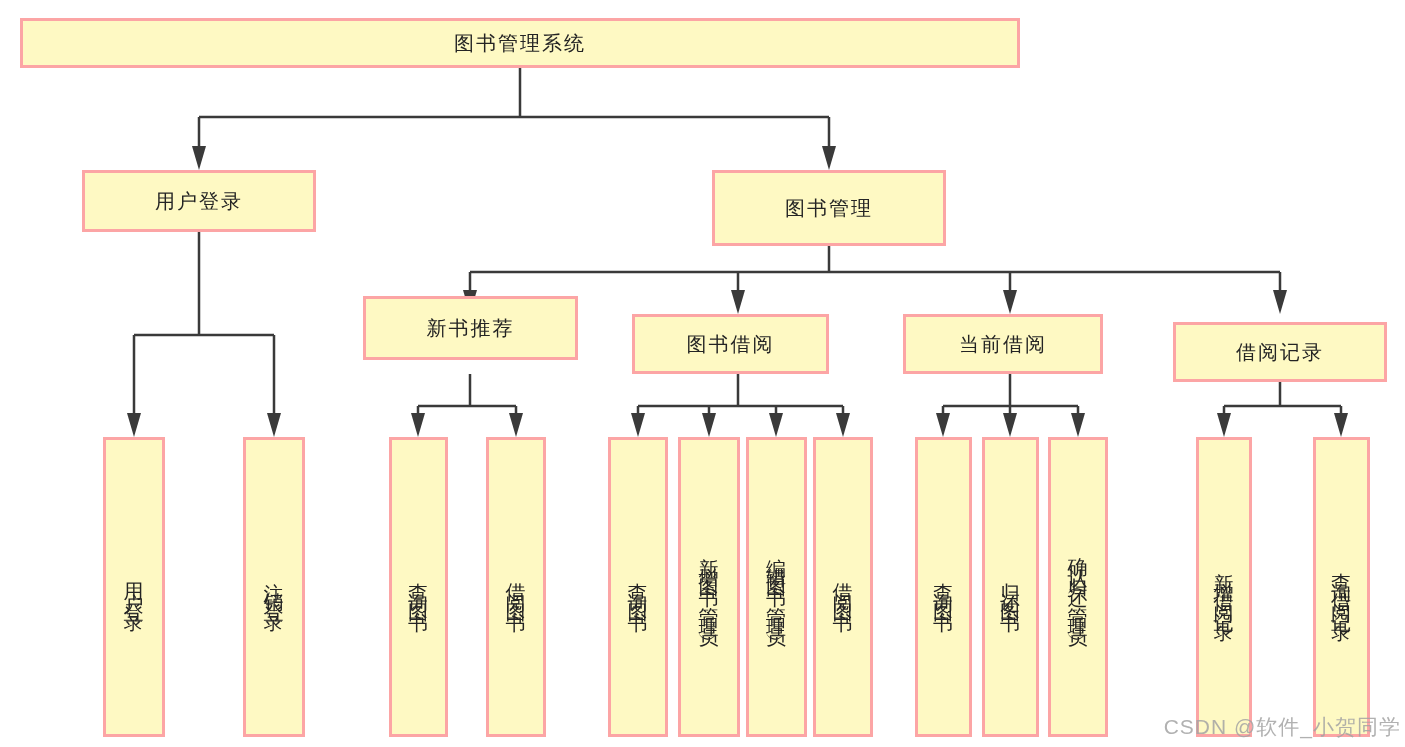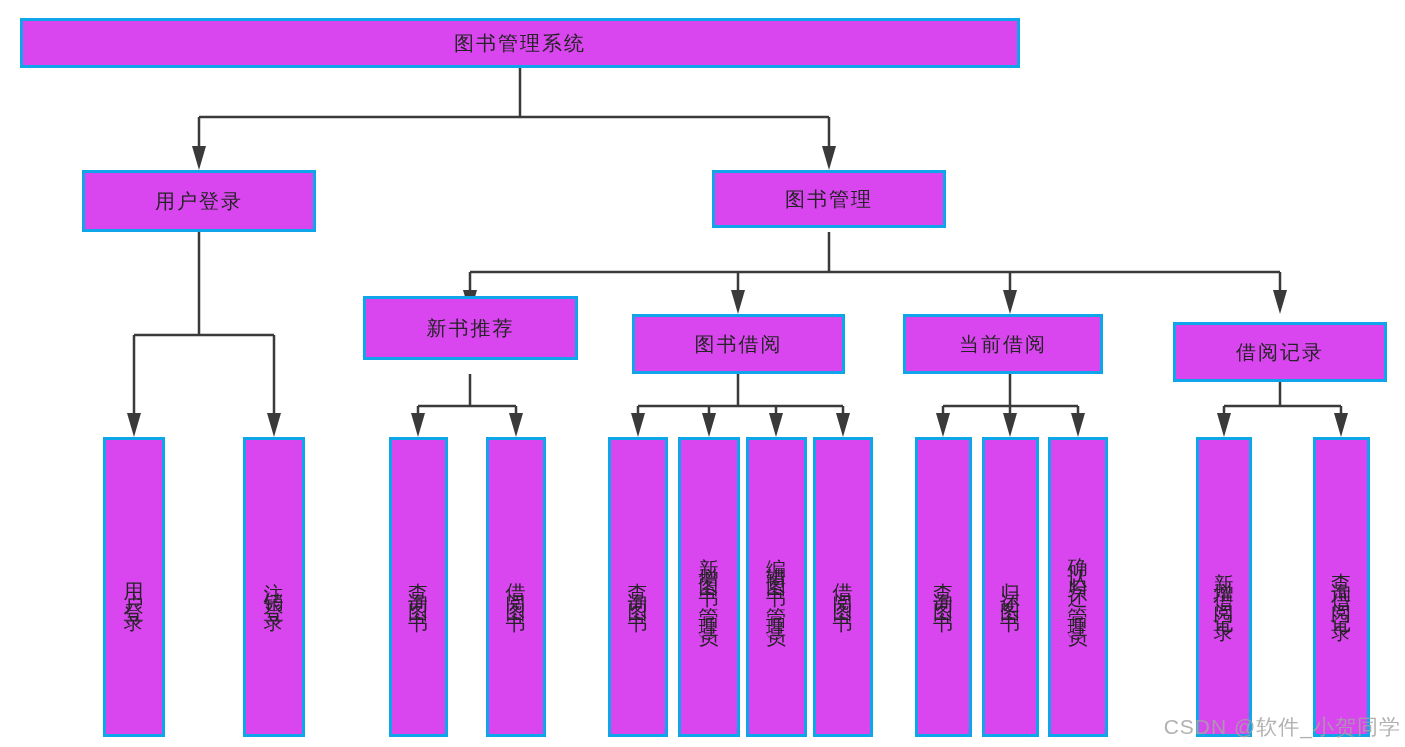--- a/index.html
+++ b/index.html
@@ -27,22 +27,22 @@
     stroke-width: 2.5;
     fill: none;
   }
   .connectors polygon {
     fill: #3a3a3a;
     stroke: none;
   }
   .node {
     position: absolute;
     box-sizing: border-box;
-    border: 3px solid #0ea5e9;
-    background: #d946ef;
+    border: 3px solid #fca5a5;
+    background: #fef9c3;
     display: flex;
     align-items: center;
     justify-content: center;
     color: #242424;
     font-size: 20px;
   }
   .hnode span {
     letter-spacing: 2px;
     white-space: nowrap;
   }
@@ -106,28 +106,28 @@
     <polygon points="1334,413 1348,413 1341,437"></polygon>
   </svg>
 
   <div class="node hnode" style="left:20px; top:18px; width:1000px; height:50px;">
     <span>图书管理系统</span>
   </div>
 
   <div class="node hnode" style="left:82px; top:170px; width:234px; height:62px;">
     <span>用户登录</span>
   </div>
-  <div class="node hnode" style="left:712px; top:170px; width:234px; height:58px;justify-content:center;">
+  <div class="node hnode" style="left:712px; top:170px; width:234px; height:76px;justify-content:center;">
     <span>图书管理</span>
   </div>
 
   <div class="node hnode" style="left:363px; top:296px; width:215px; height:64px;">
     <span>新书推荐</span>
   </div>
-  <div class="node hnode" style="left:632px; top:314px; width:213px; height:60px;">
+  <div class="node hnode" style="left:632px; top:314px; width:197px; height:60px;">
     <span>图书借阅</span>
   </div>
   <div class="node hnode" style="left:903px; top:314px; width:200px; height:60px;">
     <span>当前借阅</span>
   </div>
   <div class="node hnode" style="left:1173px; top:314px; width:214px; height:60px;margin-top:8px;">
     <span>借阅记录</span>
   </div>
 
   <div class="node vnode" style="left:103px; top:437px; width:62px; height:300px;">

